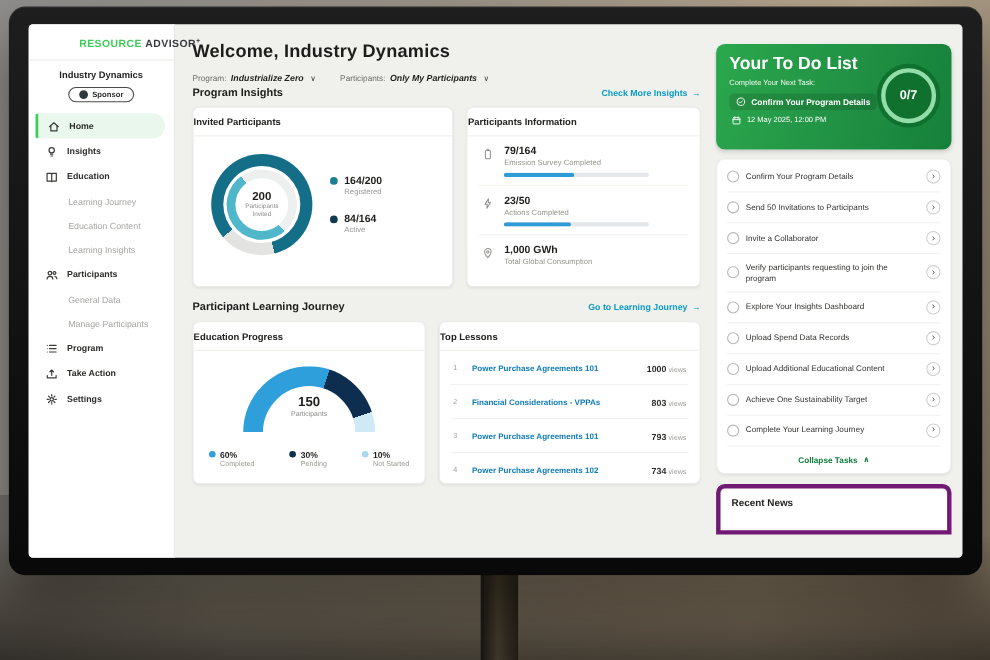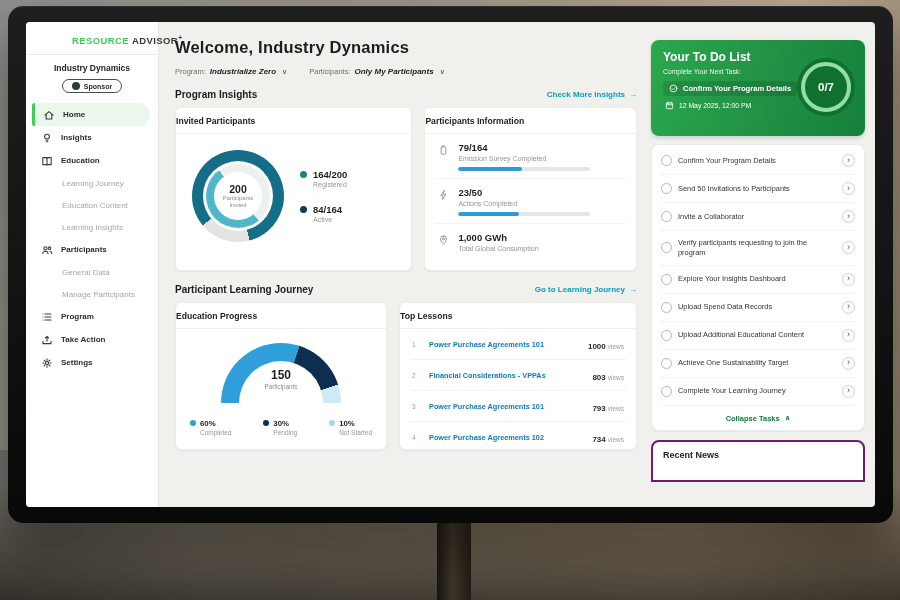--- a/index.html
+++ b/index.html
@@ -36,21 +36,21 @@
   .nav-item .nav-label{font-size:8px;font-weight:700;color:#2e2e2c;white-space:nowrap;}
   .nav-item.sub{padding-left:36px;height:22px;}
   .nav-item.sub .nav-label{font-weight:400;color:#a6a6a4;}
   .nav-item.active{background:#e9f7ec;border-left:3px solid #3dcd58;border-radius:3px 12px 12px 3px;margin:0 8px 0 6px;padding-left:7px;}
   .nav-ic{width:13px;height:13px;flex:none;display:flex;align-items:center;justify-content:center;}
   .nav-ic svg{width:12px;height:12px;stroke:#3c3c3a;fill:none;stroke-width:1.1;stroke-linecap:round;stroke-linejoin:round;}
 
   
   .main{flex:1;padding:6px 12px 0 16px;box-sizing:border-box;overflow:hidden;}
   .welcome{margin:10px 0 10px 0;font-size:16.5px;font-weight:700;color:#1d1d1b;letter-spacing:.2px;}
-  .filters{display:flex;gap:22px;margin-bottom:13px;align-items:center;}
+  .filters{display:flex;gap:22px;margin-bottom:3px;align-items:center;}
   .filter{display:flex;align-items:center;gap:4px;cursor:pointer;}
   .f-label{font-size:7.5px;color:#6d6d6b;}
   .f-value{font-size:8px;font-weight:700;color:#1e1e1c;font-style:italic;}
   .f-chev{font-size:7px;color:#3a3a38;margin-left:2px;}
   .section-row{display:flex;align-items:center;justify-content:space-between;margin-bottom:7px;}
   .section-row.mt{margin-top:13px;}
   .section-title{font-size:10px;font-weight:700;color:#1c1c1a;}
   .section-link{font-size:8px;font-weight:700;color:#0a9cc4;cursor:pointer;display:flex;align-items:center;gap:4px;text-decoration:none;}
   .cards{display:flex;gap:12px;}
   .card{background:#fff;border:1px solid #ececea;border-radius:6px;box-shadow:0 1px 2px rgba(0,0,0,.05);
@@ -108,21 +108,21 @@
   .l-rank{width:10px;font-size:6.5px;color:#9c9c9a;flex:none;}
   .l-title{flex:1;font-size:7.3px;font-weight:600;color:#0e7bb8;cursor:pointer;white-space:nowrap;overflow:hidden;}
   .l-views-val{font-size:8px;font-weight:700;color:#2a2a28;}
   .l-views-lab{font-size:6.5px;color:#9c9c9a;margin-left:2px;}
 
   
   .right{width:226px;flex:none;padding:18px 10px 0 2px;box-sizing:border-box;overflow:hidden;}
   .todo-card{position:relative;border-radius:8px;padding:10px 12px;box-sizing:border-box;height:96px;
     background:linear-gradient(105deg,#2ba84d 0%,#219144 55%,#15803a 100%);
     box-shadow:0 2px 4px rgba(0,0,0,.15);color:#fff;}
-  .todo-title{font-size:12px;font-weight:700;}
+  .todo-title{font-size:16px;font-weight:700;}
   .todo-sub{font-size:6.8px;margin-top:4px;color:rgba(255,255,255,.92);}
   .todo-next{display:flex;align-items:center;gap:5px;margin-top:6px;background:rgba(0,0,0,.12);
     border-radius:4px;padding:3px 6px;width:max-content;max-width:132px;}
   .todo-next-label{font-size:7.6px;font-weight:700;white-space:nowrap;}
   .todo-time{display:flex;align-items:center;gap:5px;margin-top:5px;font-size:6.8px;padding-left:2px;}
   .todo-check svg,.todo-cal svg{width:9px;height:9px;stroke:#fff;fill:none;stroke-width:1.1;stroke-linecap:round;stroke-linejoin:round;display:block;}
   .todo-ring{position:absolute;right:10px;top:18px;width:58px;height:58px;border-radius:50%;background:#10702e;
     display:flex;align-items:center;justify-content:center;}
   .ring-inner{width:42px;height:42px;border-radius:50%;border:4px solid #93dda8;display:flex;align-items:center;justify-content:center;}
   .ring-inner span{font-size:11.5px;font-weight:700;color:#fff;}
@@ -131,21 +131,21 @@
     box-shadow:0 1px 2px rgba(0,0,0,.05);}
   .task-row{display:flex;align-items:center;gap:6px;padding:7px 0;border-bottom:1px solid #f1f1ee;cursor:pointer;}
   .task-check{width:11px;height:11px;border:1.2px solid #b7b7b5;border-radius:50%;flex:none;box-sizing:border-box;}
   .task-label{flex:1;font-size:7.4px;color:#333331;line-height:1.35;}
   .task-go{width:13px;height:13px;border:1px solid #cfcfcd;border-radius:50%;flex:none;display:flex;align-items:center;
     justify-content:center;font-size:9px;color:#4a4a48;line-height:1;padding-bottom:1px;box-sizing:border-box;}
   .collapse{display:flex;align-items:center;justify-content:center;gap:5px;padding:8px 0 7px 0;
     font-size:7.5px;font-weight:700;color:#0e7d3a;cursor:pointer;}
   .chev-up{font-size:7px;}
 
-  .news-card{margin-top:9px;background:#fff;border:2px solid #701a75;border-radius:8px 8px 0 0;padding:8px 10px 20px 10px;}
+  .news-card{margin-top:9px;background:#fff;border:4px solid #701a75;border-radius:8px 8px 0 0;padding:8px 10px 20px 10px;}
   .news-title{font-size:9px;font-weight:700;color:#1e1e1c;}
 </style>
 </head>
 <body>
 
 <div class="bg-corner"></div>
 <div class="bg-bottom"></div>
 <div class="stand"></div>
 
 <div class="monitor">

